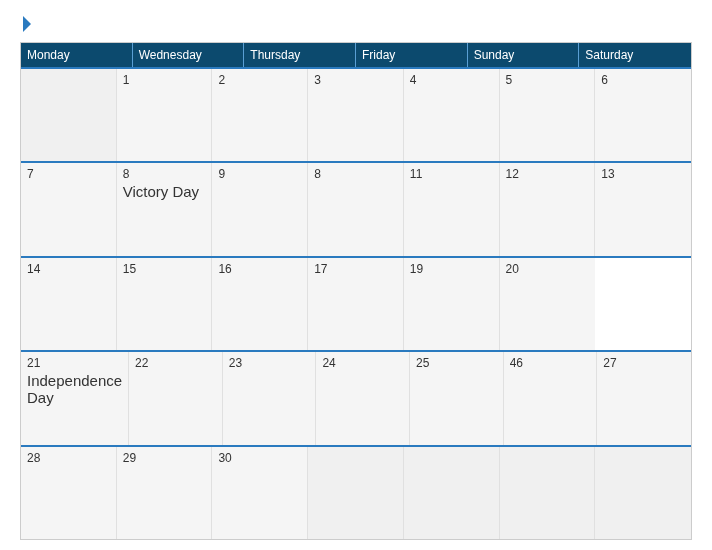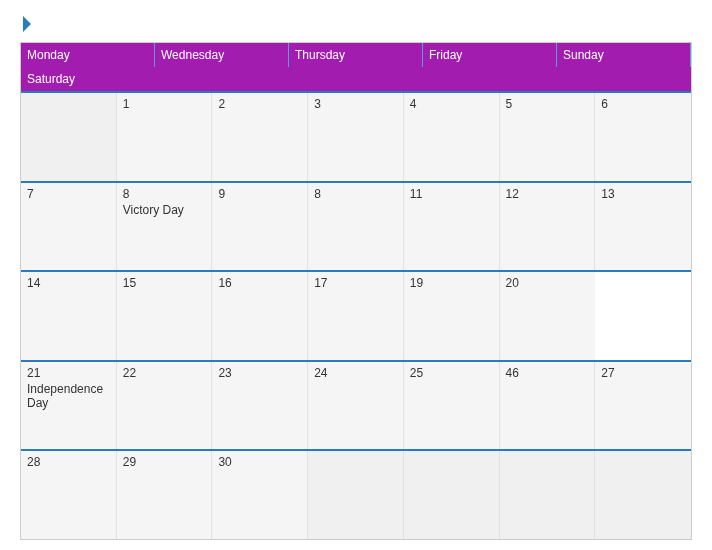--- a/index.html
+++ b/index.html
@@ -67,22 +67,22 @@
       text-align: right;
     }
     .calendar {
       flex: 1;
       display: flex;
       flex-direction: column;
       border: 1px solid #ccc;
     }
     .cal-header-row {
       display: grid;
-      grid-template-columns: repeat(5, 1fr);
-      background: #a21caf;
+      grid-template-columns: repeat(6, 1fr);
+      background: #0c4a6e;
     }
     .cal-header-cell {
       color: #fff;
       font-size: 12px;
       padding: 5px 6px;
       font-weight: normal;
       border-right: 1px solid #5a9fd4;
     }
     .cal-header-cell:last-child {
       border-right: none;
@@ -113,21 +113,21 @@
     .cal-cell.empty {
       background: #f0f0f0;
     }
     .day-num {
       font-size: 12px;
       color: #333;
       font-weight: normal;
       margin-bottom: 2px;
     }
     .day-event {
-      font-size: 12px;
+      font-size: 15px;
       color: #333;
     }
   </style>
 </head>
 <body>
 
 <div class="page">
   <div class="header">
     <div class="logo">
       <span class="logo-general"></span>

